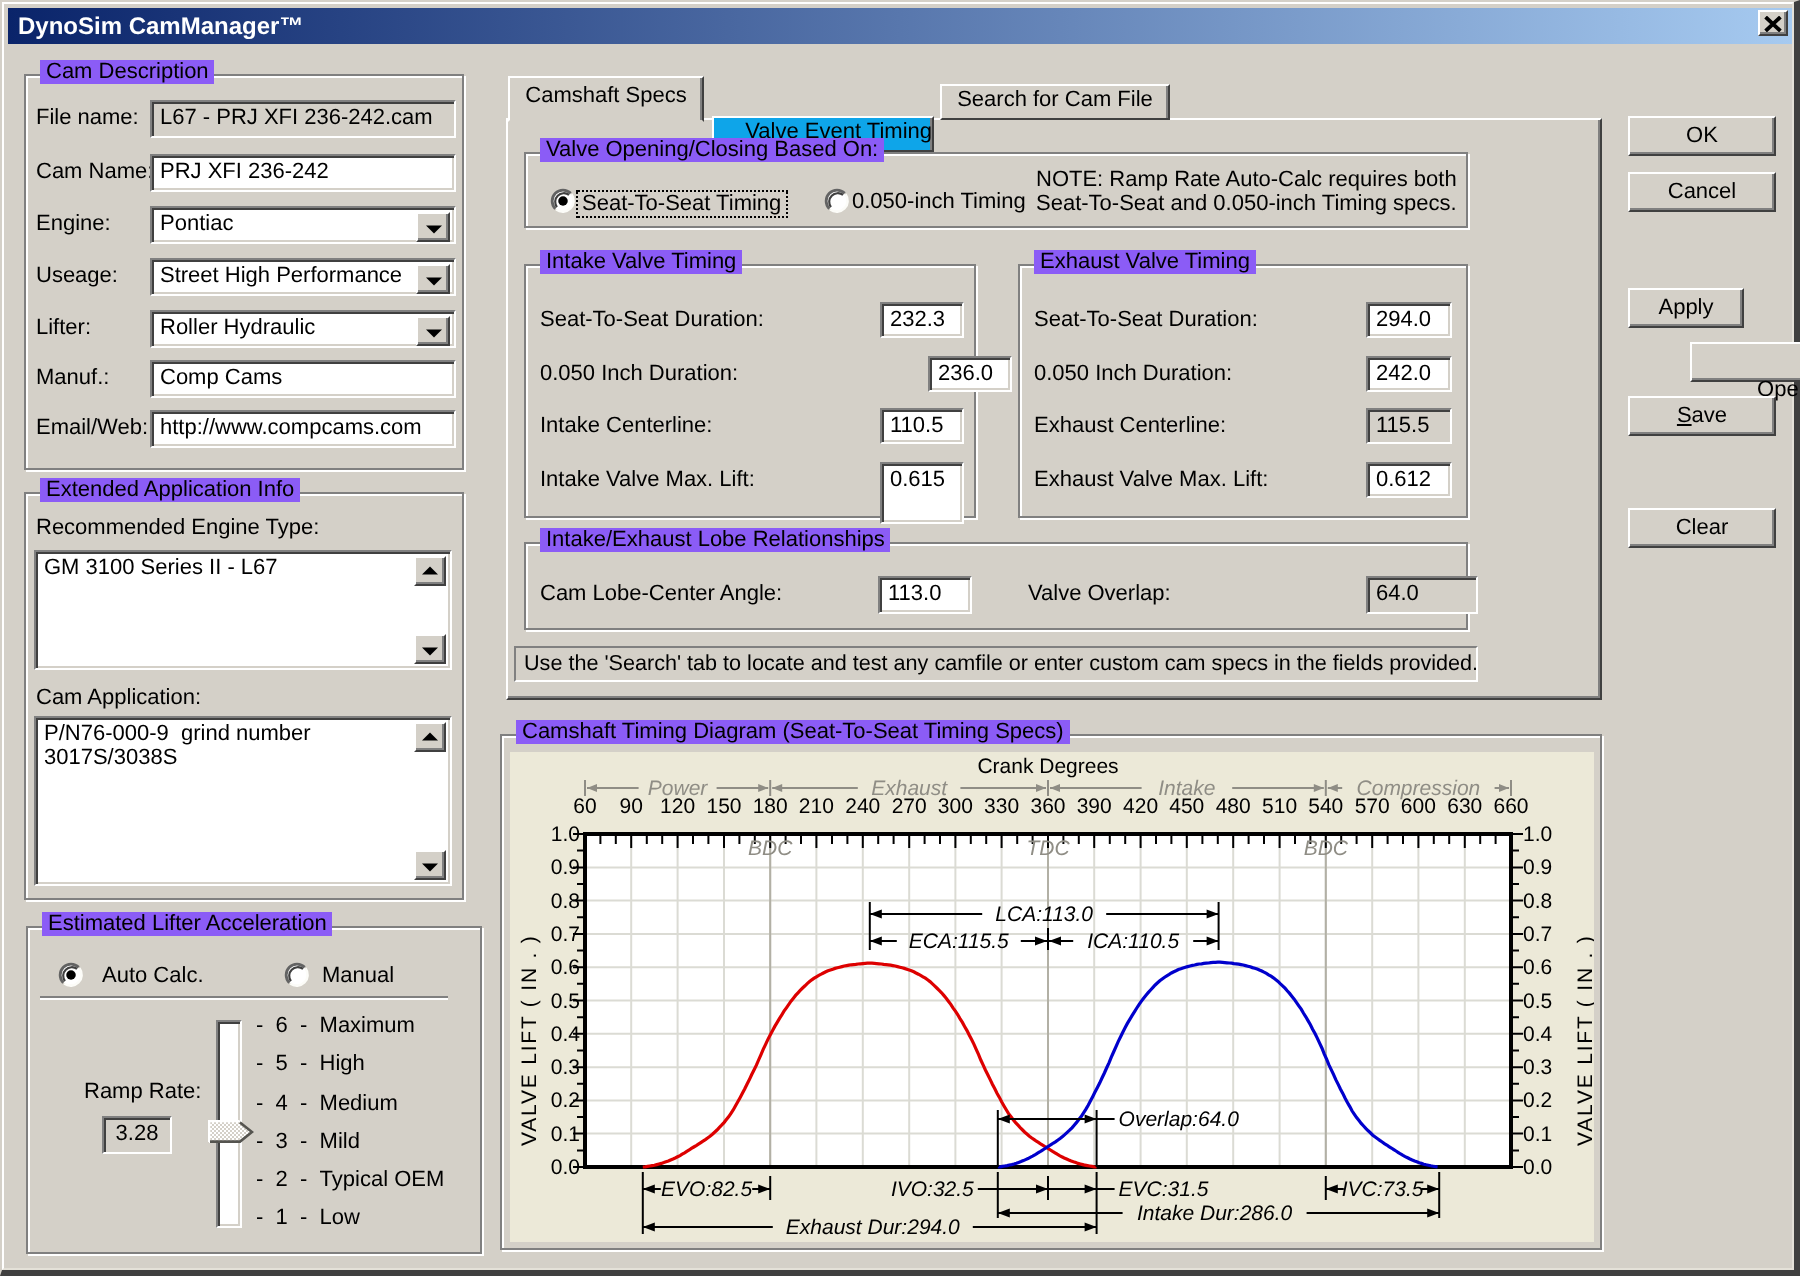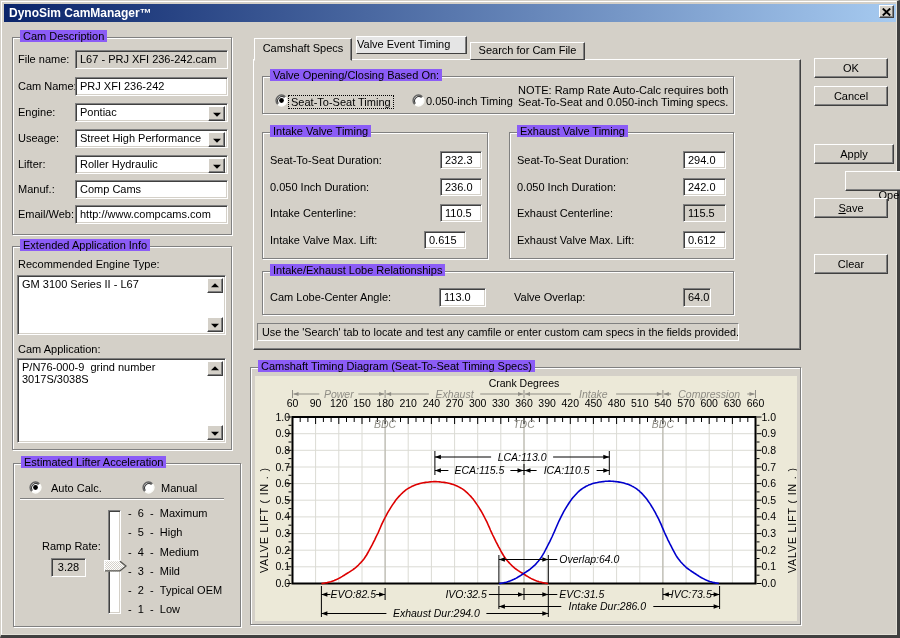--- a/index.html
+++ b/index.html
@@ -112,21 +112,21 @@
     <path d="M16,1.2 L22,6 L16,10.8 L1,10.8" fill="none" stroke="#55544f" stroke-width="1.3"></path>
   </svg>
 <div class="abs lbl" style="left:128px;top:507px">-&nbsp; 6 &nbsp;- &nbsp;Maximum</div>
 <div class="abs lbl" style="left:128px;top:526px">-&nbsp; 5 &nbsp;- &nbsp;High</div>
 <div class="abs lbl" style="left:128px;top:546px">-&nbsp; 4 &nbsp;- &nbsp;Medium</div>
 <div class="abs lbl" style="left:128px;top:565px">-&nbsp; 3 &nbsp;- &nbsp;Mild</div>
 <div class="abs lbl" style="left:128px;top:584px">-&nbsp; 2 &nbsp;- &nbsp;Typical OEM</div>
 <div class="abs lbl" style="left:128px;top:603px">-&nbsp; 1 &nbsp;- &nbsp;Low</div>
 <div class="abs" style="left:253px;top:59px;width:548px;height:291px;background:#d4d0c8;border:1px solid;border-color:#fff #404040 #404040 #fff;box-shadow:inset -1px -1px 0 #808080,inset 1px 1px 0 #d4d0c8"></div>
 <div class="abs" style="left:254px;top:38px;width:98px;height:23px;background:#d4d0c8;border:1px solid;border-color:#fff #404040 #d4d0c8 #fff;box-shadow:inset -1px 0 0 #808080;text-align:center;padding-top:3px">Camshaft Specs</div>
-<div class="abs" style="left:356px;top:36px;width:111px;height:18px;background:#e5e5e5;border:1px solid;border-color:#fff #404040 #404040 #fff;box-shadow:inset -1px 0 0 #808080;text-align:left;padding-top:1px">Valve Event Timing</div>
+<div class="abs" style="left:356px;top:58px;width:111px;height:18px;background:#0ea5e9;border:1px solid;border-color:#fff #404040 #404040 #fff;box-shadow:inset -1px 0 0 #808080;text-align:right;padding-top:1px">Valve Event Timing</div>
 <div class="abs" style="left:470px;top:42px;width:115px;height:18px;background:#d4d0c8;border:1px solid;border-color:#fff #404040 #404040 #fff;box-shadow:inset -1px 0 0 #808080;text-align:center;padding-top:1px">Search for Cam File</div>
 <div class="abs gb" style="left:262px;top:76px;width:472px;height:38px">
     <span>Valve Opening/Closing Based On:</span>
   </div>
 <svg class="abs radio" style="left:275px;top:94px" width="12" height="12" viewBox="0 0 12 12">
     <circle cx="6" cy="6" r="4.8" fill="#fff"></circle>
     <path d="M2.46,9.54 A5,5 0 0 1 9.54,2.46" fill="none" stroke="#636363" stroke-width="1.3"></path>
     <path d="M3.2,8.8 A4,4 0 0 1 8.8,3.2" fill="none" stroke="#404040" stroke-width="1"></path>
     <path d="M9.9,2.9 A5,5 0 0 1 2.9,9.9" fill="none" stroke="#fcfcf8" stroke-width="1.2"></path>
     <circle cx="6" cy="6" r="2.2" fill="#000"></circle>
@@ -139,47 +139,47 @@
     <path d="M9.9,2.9 A5,5 0 0 1 2.9,9.9" fill="none" stroke="#fcfcf8" stroke-width="1.2"></path>
   </svg>
 <div class="abs lbl" style="left:426px;top:95px">0.050-inch Timing</div>
 <div class="abs lbl" style="left:518px;top:84px">NOTE: Ramp Rate Auto-Calc requires both<br>Seat-To-Seat and 0.050-inch Timing specs.</div>
 <div class="abs gb" style="left:262px;top:132px;width:226px;height:127px">
     <span>Intake Valve Timing</span>
   </div>
 <div class="abs lbl" style="left:270px;top:154px">Seat-To-Seat Duration:</div>
 <div class="abs sunken fld" style="left:440px;top:151px;width:42px;height:18px">232.3</div>
 <div class="abs lbl" style="left:270px;top:181px">0.050 Inch Duration:</div>
-<div class="abs sunken fld" style="left:440px;top:178px;width:42px;height:18px">236.0</div>
+<div class="abs sunken fld" style="left:464px;top:178px;width:42px;height:18px">236.0</div>
 <div class="abs lbl" style="left:270px;top:207px">Intake Centerline:</div>
 <div class="abs sunken fld" style="left:440px;top:204px;width:42px;height:18px">110.5</div>
 <div class="abs lbl" style="left:270px;top:234px">Intake Valve Max. Lift:</div>
-<div class="abs sunken fld" style="left:424px;top:231px;width:42px;height:18px">0.615</div>
+<div class="abs sunken fld" style="left:440px;top:231px;width:42px;height:31px">0.615</div>
 <div class="abs gb" style="left:509px;top:132px;width:225px;height:127px">
     <span>Exhaust Valve Timing</span>
   </div>
 <div class="abs lbl" style="left:517px;top:154px">Seat-To-Seat Duration:</div>
 <div class="abs sunken fld" style="left:683px;top:151px;width:43px;height:18px">294.0</div>
 <div class="abs lbl" style="left:517px;top:181px">0.050 Inch Duration:</div>
 <div class="abs sunken fld" style="left:683px;top:178px;width:43px;height:18px">242.0</div>
 <div class="abs lbl" style="left:517px;top:207px">Exhaust Centerline:</div>
 <div class="abs sunken gray fld" style="left:683px;top:204px;width:43px;height:18px">115.5</div>
 <div class="abs lbl" style="left:517px;top:234px">Exhaust Valve Max. Lift:</div>
 <div class="abs sunken fld" style="left:683px;top:231px;width:43px;height:18px">0.612</div>
 <div class="abs gb" style="left:262px;top:271px;width:472px;height:44px">
     <span>Intake/Exhaust Lobe Relationships</span>
   </div>
 <div class="abs lbl" style="left:270px;top:291px">Cam Lobe-Center Angle:</div>
 <div class="abs sunken fld" style="left:439px;top:288px;width:47px;height:19px">113.0</div>
 <div class="abs lbl" style="left:514px;top:291px">Valve Overlap:</div>
-<div class="abs sunken gray fld" style="left:683px;top:288px;width:28px;height:19px">64.0</div>
+<div class="abs sunken gray fld" style="left:683px;top:288px;width:56px;height:19px">64.0</div>
 <div class="abs" style="left:257px;top:323px;width:482px;height:18px;border:1px solid;border-color:#808080 #fff #fff #808080;padding:2px 0 0 4px;white-space:nowrap;font-size:10.8px">Use the 'Search' tab to locate and test any camfile or enter custom cam specs in the fields provided.</div>
 <div class="abs btn" style="left:814px;top:58px;width:74px;height:20px;padding-top:3px">OK</div>
 <div class="abs btn" style="left:814px;top:86px;width:74px;height:20px;padding-top:3px">Cancel</div>
-<div class="abs btn" style="left:814px;top:144px;width:80px;height:20px;padding-top:3px">Apply</div>
+<div class="abs btn" style="left:814px;top:144px;width:58px;height:20px;padding-top:3px">Apply</div>
 <div class="abs btn" style="left:845px;top:171px;width:94px;height:20px;padding-top:17px"><u>O</u>pen</div>
 <div class="abs btn" style="left:814px;top:198px;width:74px;height:20px;padding-top:3px"><u>S</u>ave</div>
 <div class="abs btn" style="left:814px;top:254px;width:74px;height:20px;padding-top:3px">Clear</div>
 <div class="abs gb" style="left:250px;top:367px;width:551px;height:258px">
     <span>Camshaft Timing Diagram (Seat-To-Seat Timing Specs)</span>
   </div>
 <svg id="chart" width="542" height="245" viewBox="0 0 542 245" style="position:absolute;left:255px;top:376px">
 <rect x="0" y="0" width="542" height="245" fill="#ece9d8"></rect>
 <rect x="37.5" y="41" width="463" height="166.5" fill="#ffffff"></rect>
 <path d="M60.6,41V207.5 M83.8,41V207.5 M107.0,41V207.5 M130.1,41V207.5 M153.2,41V207.5 M176.4,41V207.5 M199.6,41V207.5 M222.7,41V207.5 M245.8,41V207.5 M269.0,41V207.5 M292.1,41V207.5 M315.3,41V207.5 M338.4,41V207.5 M361.6,41V207.5 M384.8,41V207.5 M407.9,41V207.5 M431.1,41V207.5 M454.2,41V207.5 M477.4,41V207.5" stroke="#dbdbd4" stroke-width="1" fill="none"></path>

